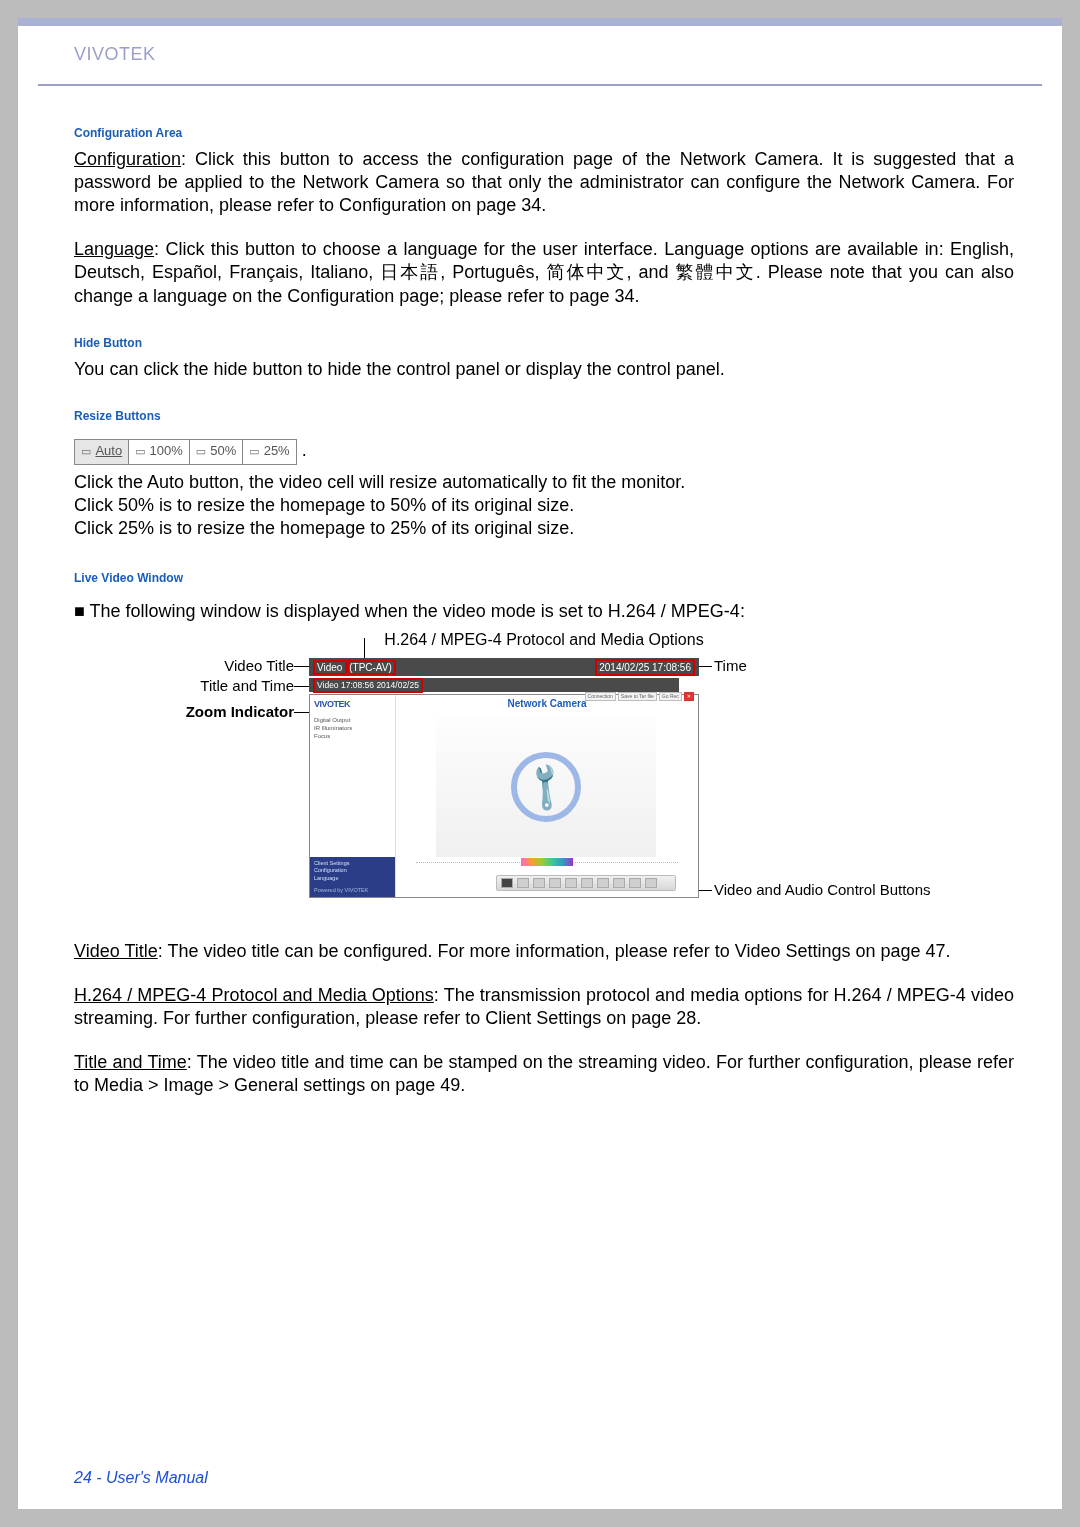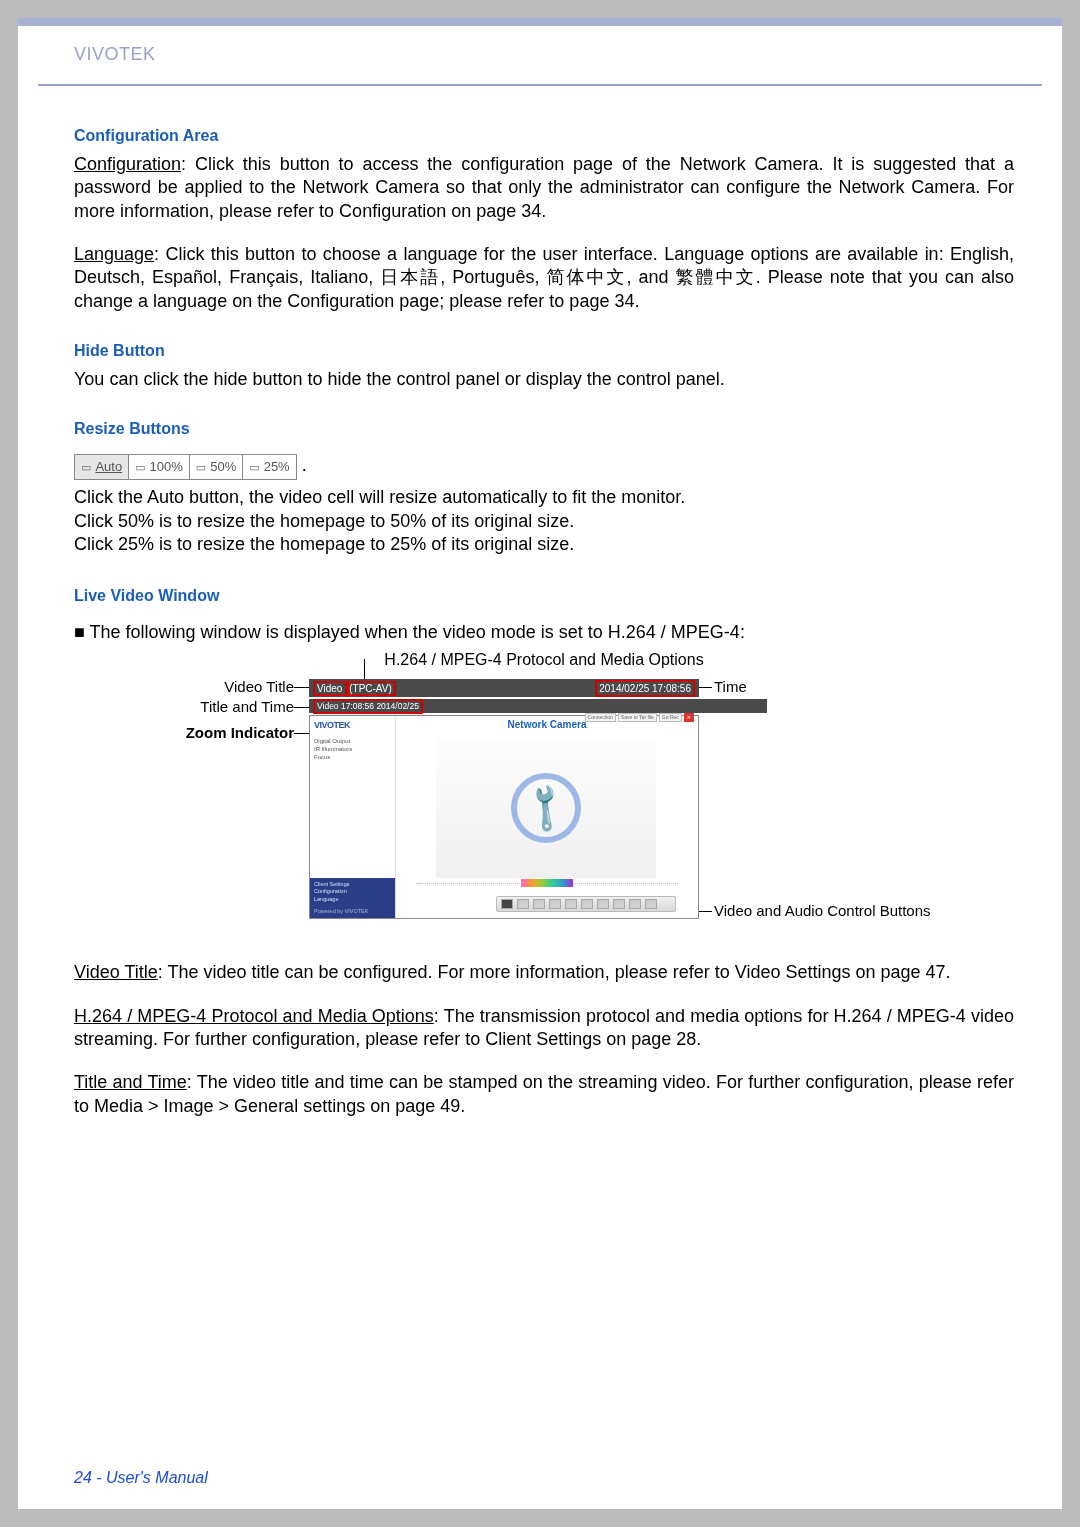--- a/index.html
+++ b/index.html
@@ -34,21 +34,21 @@
   }
   .content {
     padding: 40px 48px 0 56px;
     color: #000;
     font-size: 18px;
     line-height: 1.3;
   }
   .section-title {
     color: #1a5eb8;
     font-weight: bold;
-    font-size: 16px;
+    font-size: 12px;
     margin-top: 28px;
     margin-bottom: 6px;
   }
   .section-title.first { margin-top: 0; }
   .para {
     text-align: justify;
     margin-bottom: 20px;
   }
   .u { text-decoration: underline; }
   .resize-btns {
@@ -109,21 +109,21 @@
     display: flex;
     align-items: center;
     padding: 0 6px;
     justify-content: space-between;
   }
   .red-box { outline: 2px solid #d00000; padding: 0 2px; }
   .lvw-stampbar {
     position: absolute;
     left: 175px;
     top: 24px;
-    width: 458px;
+    width: 370px;
     height: 14px;
     background: #4a4a4a;
     color: #fff;
     font-size: 8.5px;
     display: flex;
     align-items: center;
     padding: 0 6px;
     gap:6px;
   }
   .lvw-body {

